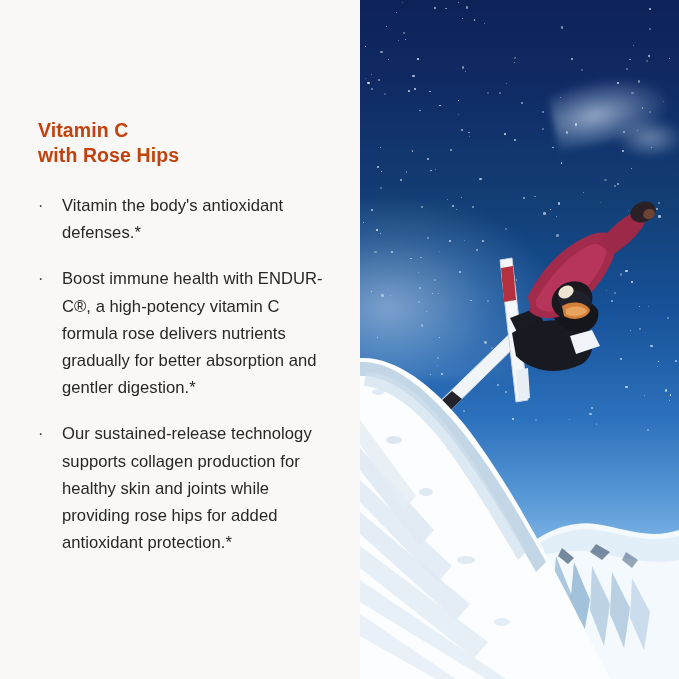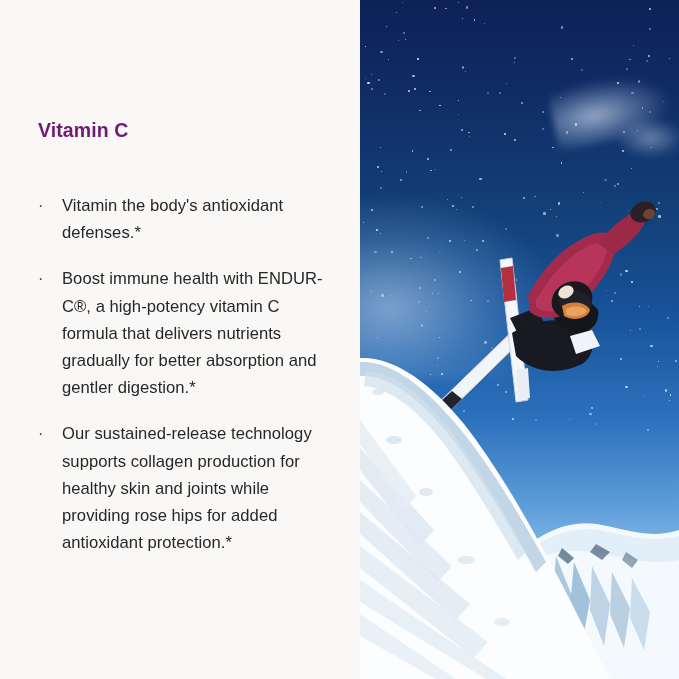--- a/index.html
+++ b/index.html
@@ -29,21 +29,21 @@
     flex: 0 0 360px;
   }
 
   #heading {
     position: absolute;
     left: 38px;
     top: 118px;
     font-size: 19.5px;
     font-weight: bold;
     line-height: 25px;
-    color: #701a75;
+    color: #c2410c;
     letter-spacing: 0.1px;
   }
   #heading .hline { display: block; white-space: nowrap; }
 
   #benefits-list {
     position: absolute;
     left: 38px;
     top: 192px;
     width: 300px;
     list-style: none;
@@ -151,30 +151,31 @@
 </style>
 </head>
 <body>
 
 <div id="product-card">
 
   <div id="text-panel">
 
     <div id="heading">
       <span class="hline">Vitamin C</span>
+      <span class="hline">with Rose Hips</span>
     </div>
 
     <ul id="benefits-list">
       <li class="benefit-item">
         <span class="benefit-bullet">·</span>
         <span class="benefit-text">Vitamin the body's antioxidant defenses.*</span>
       </li>
       <li class="benefit-item">
         <span class="benefit-bullet">·</span>
-        <span class="benefit-text">Boost immune health with ENDUR-C®, a high-potency vitamin C formula that delivers nutrients gradually for better absorption and gentler digestion.*</span>
+        <span class="benefit-text">Boost immune health with ENDUR-C®, a high-potency vitamin C formula rose delivers nutrients gradually for better absorption and gentler digestion.*</span>
       </li>
       <li class="benefit-item">
         <span class="benefit-bullet">·</span>
         <span class="benefit-text">Our sustained-release technology supports collagen production for healthy skin and joints while providing rose hips for added antioxidant protection.*</span>
       </li>
     </ul>
 
   </div>
 
   <div id="photo-panel">

